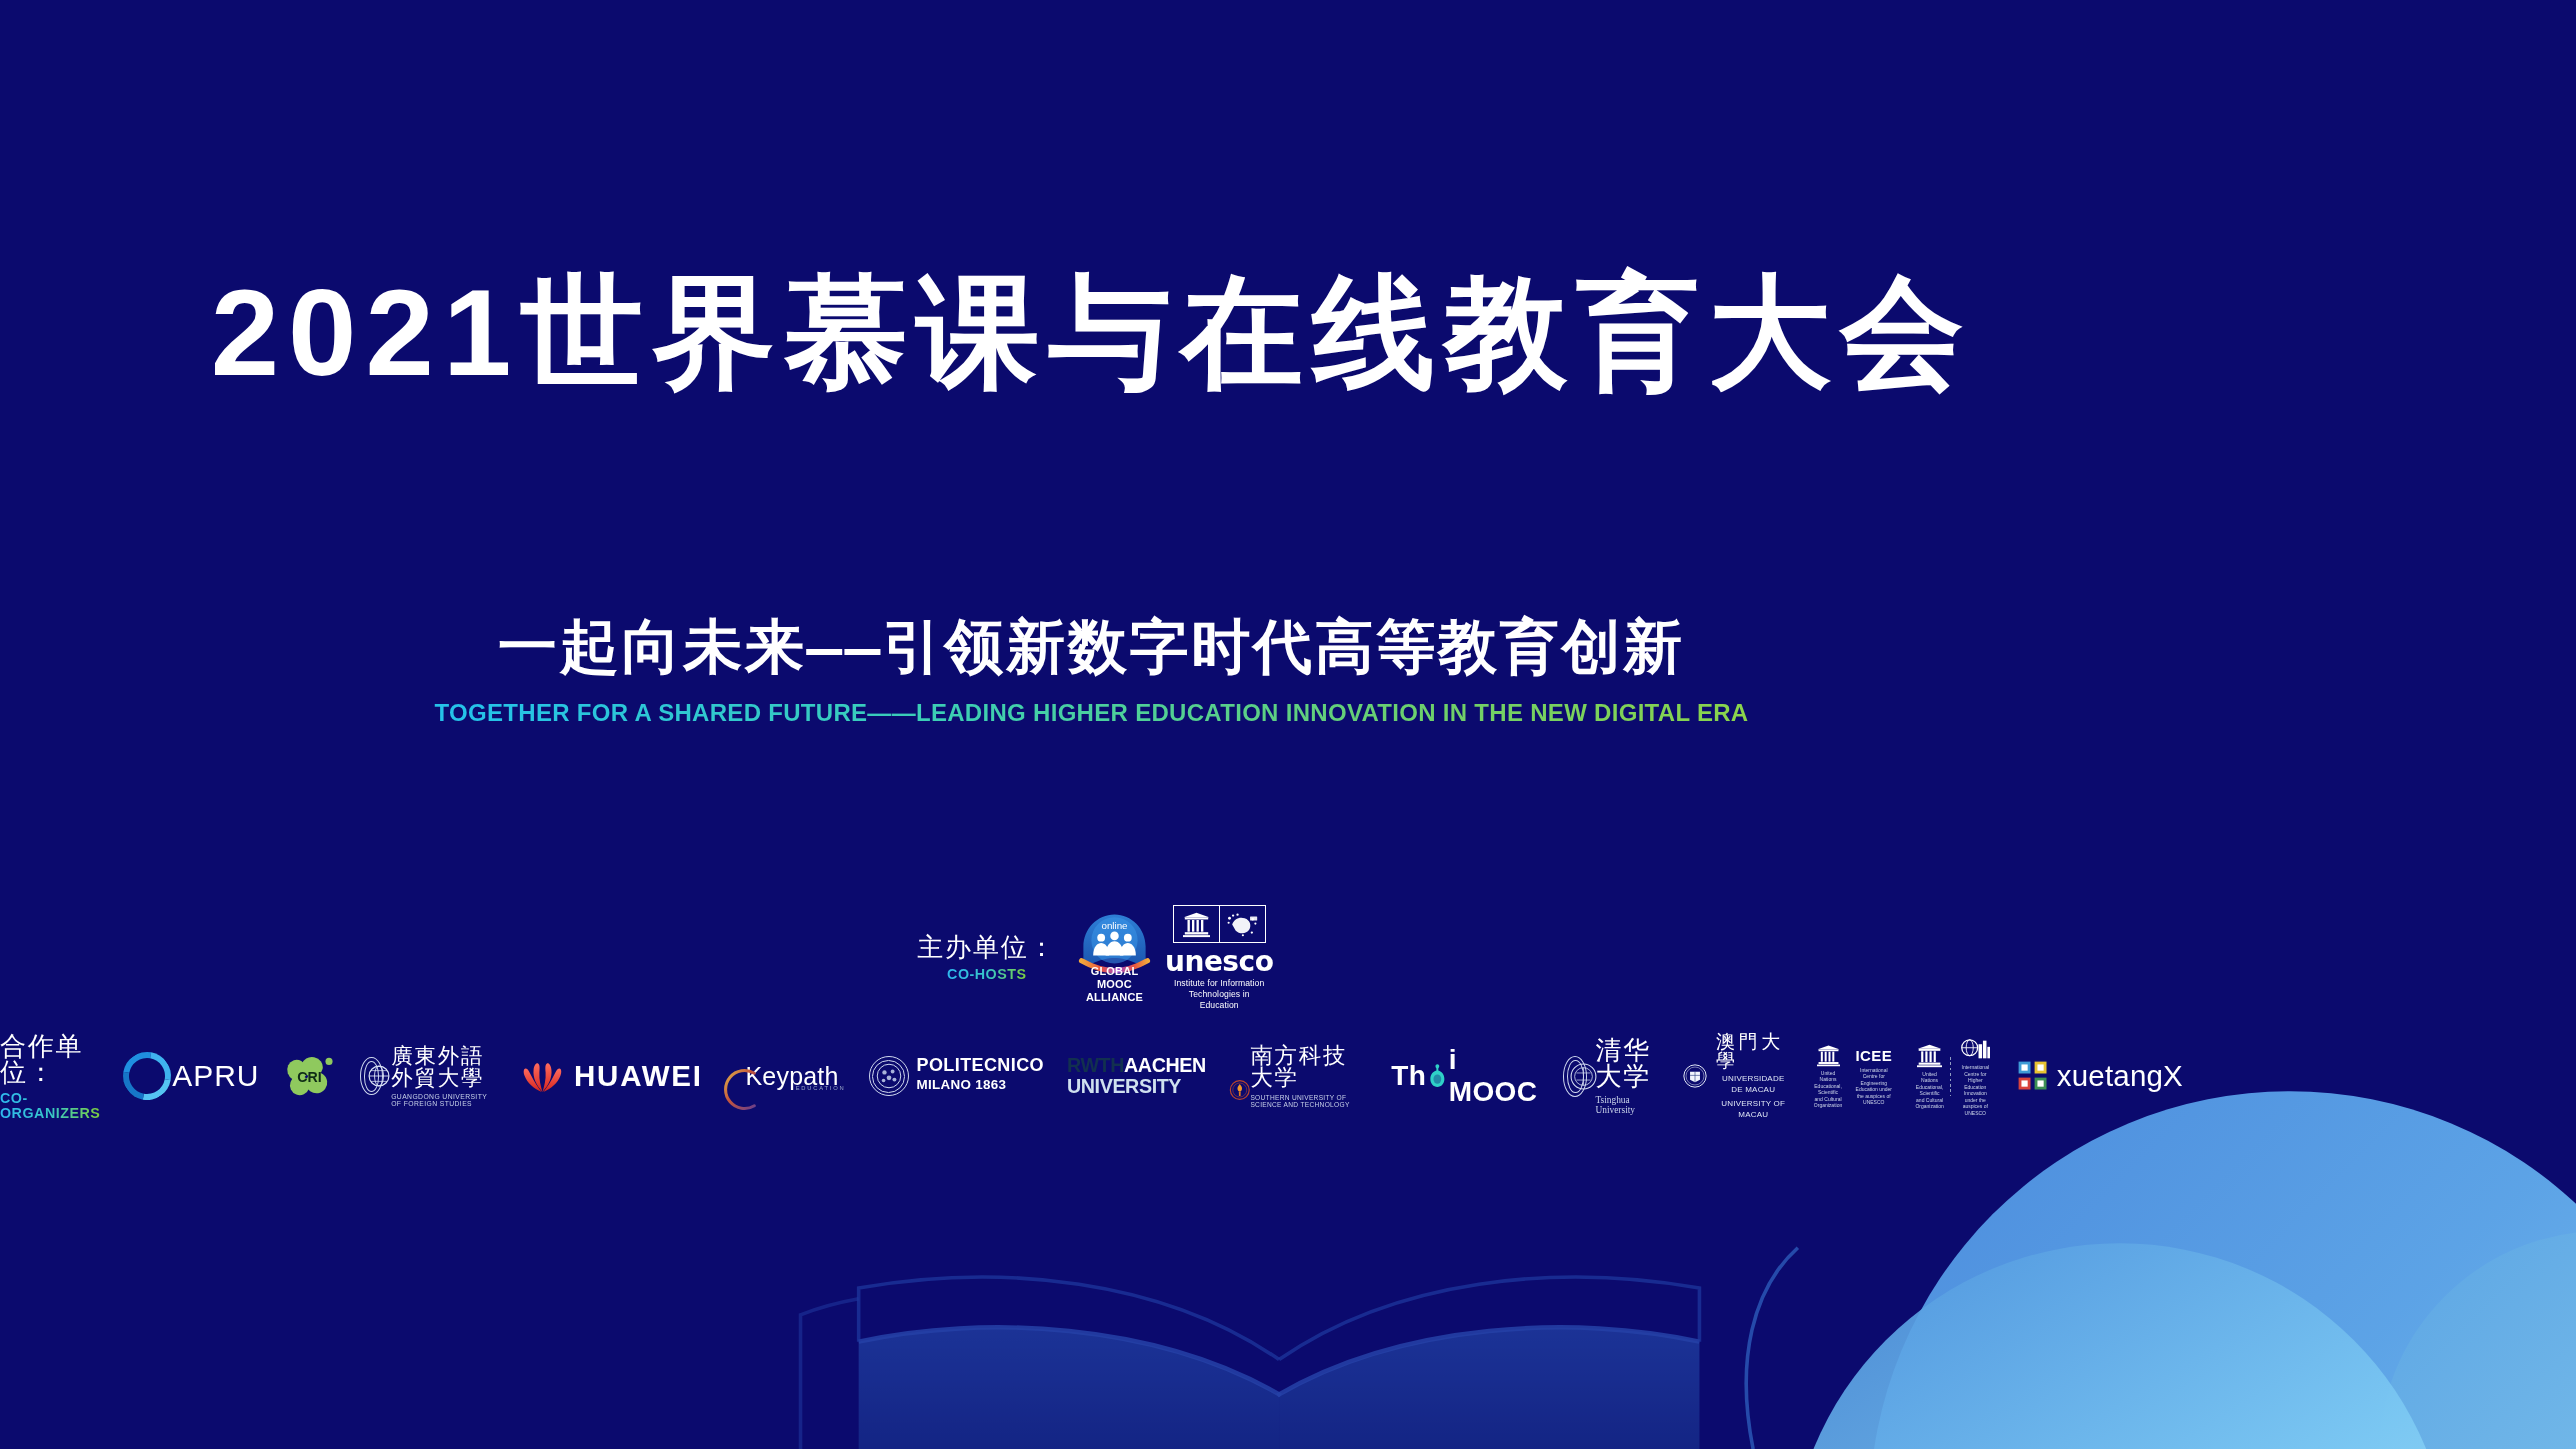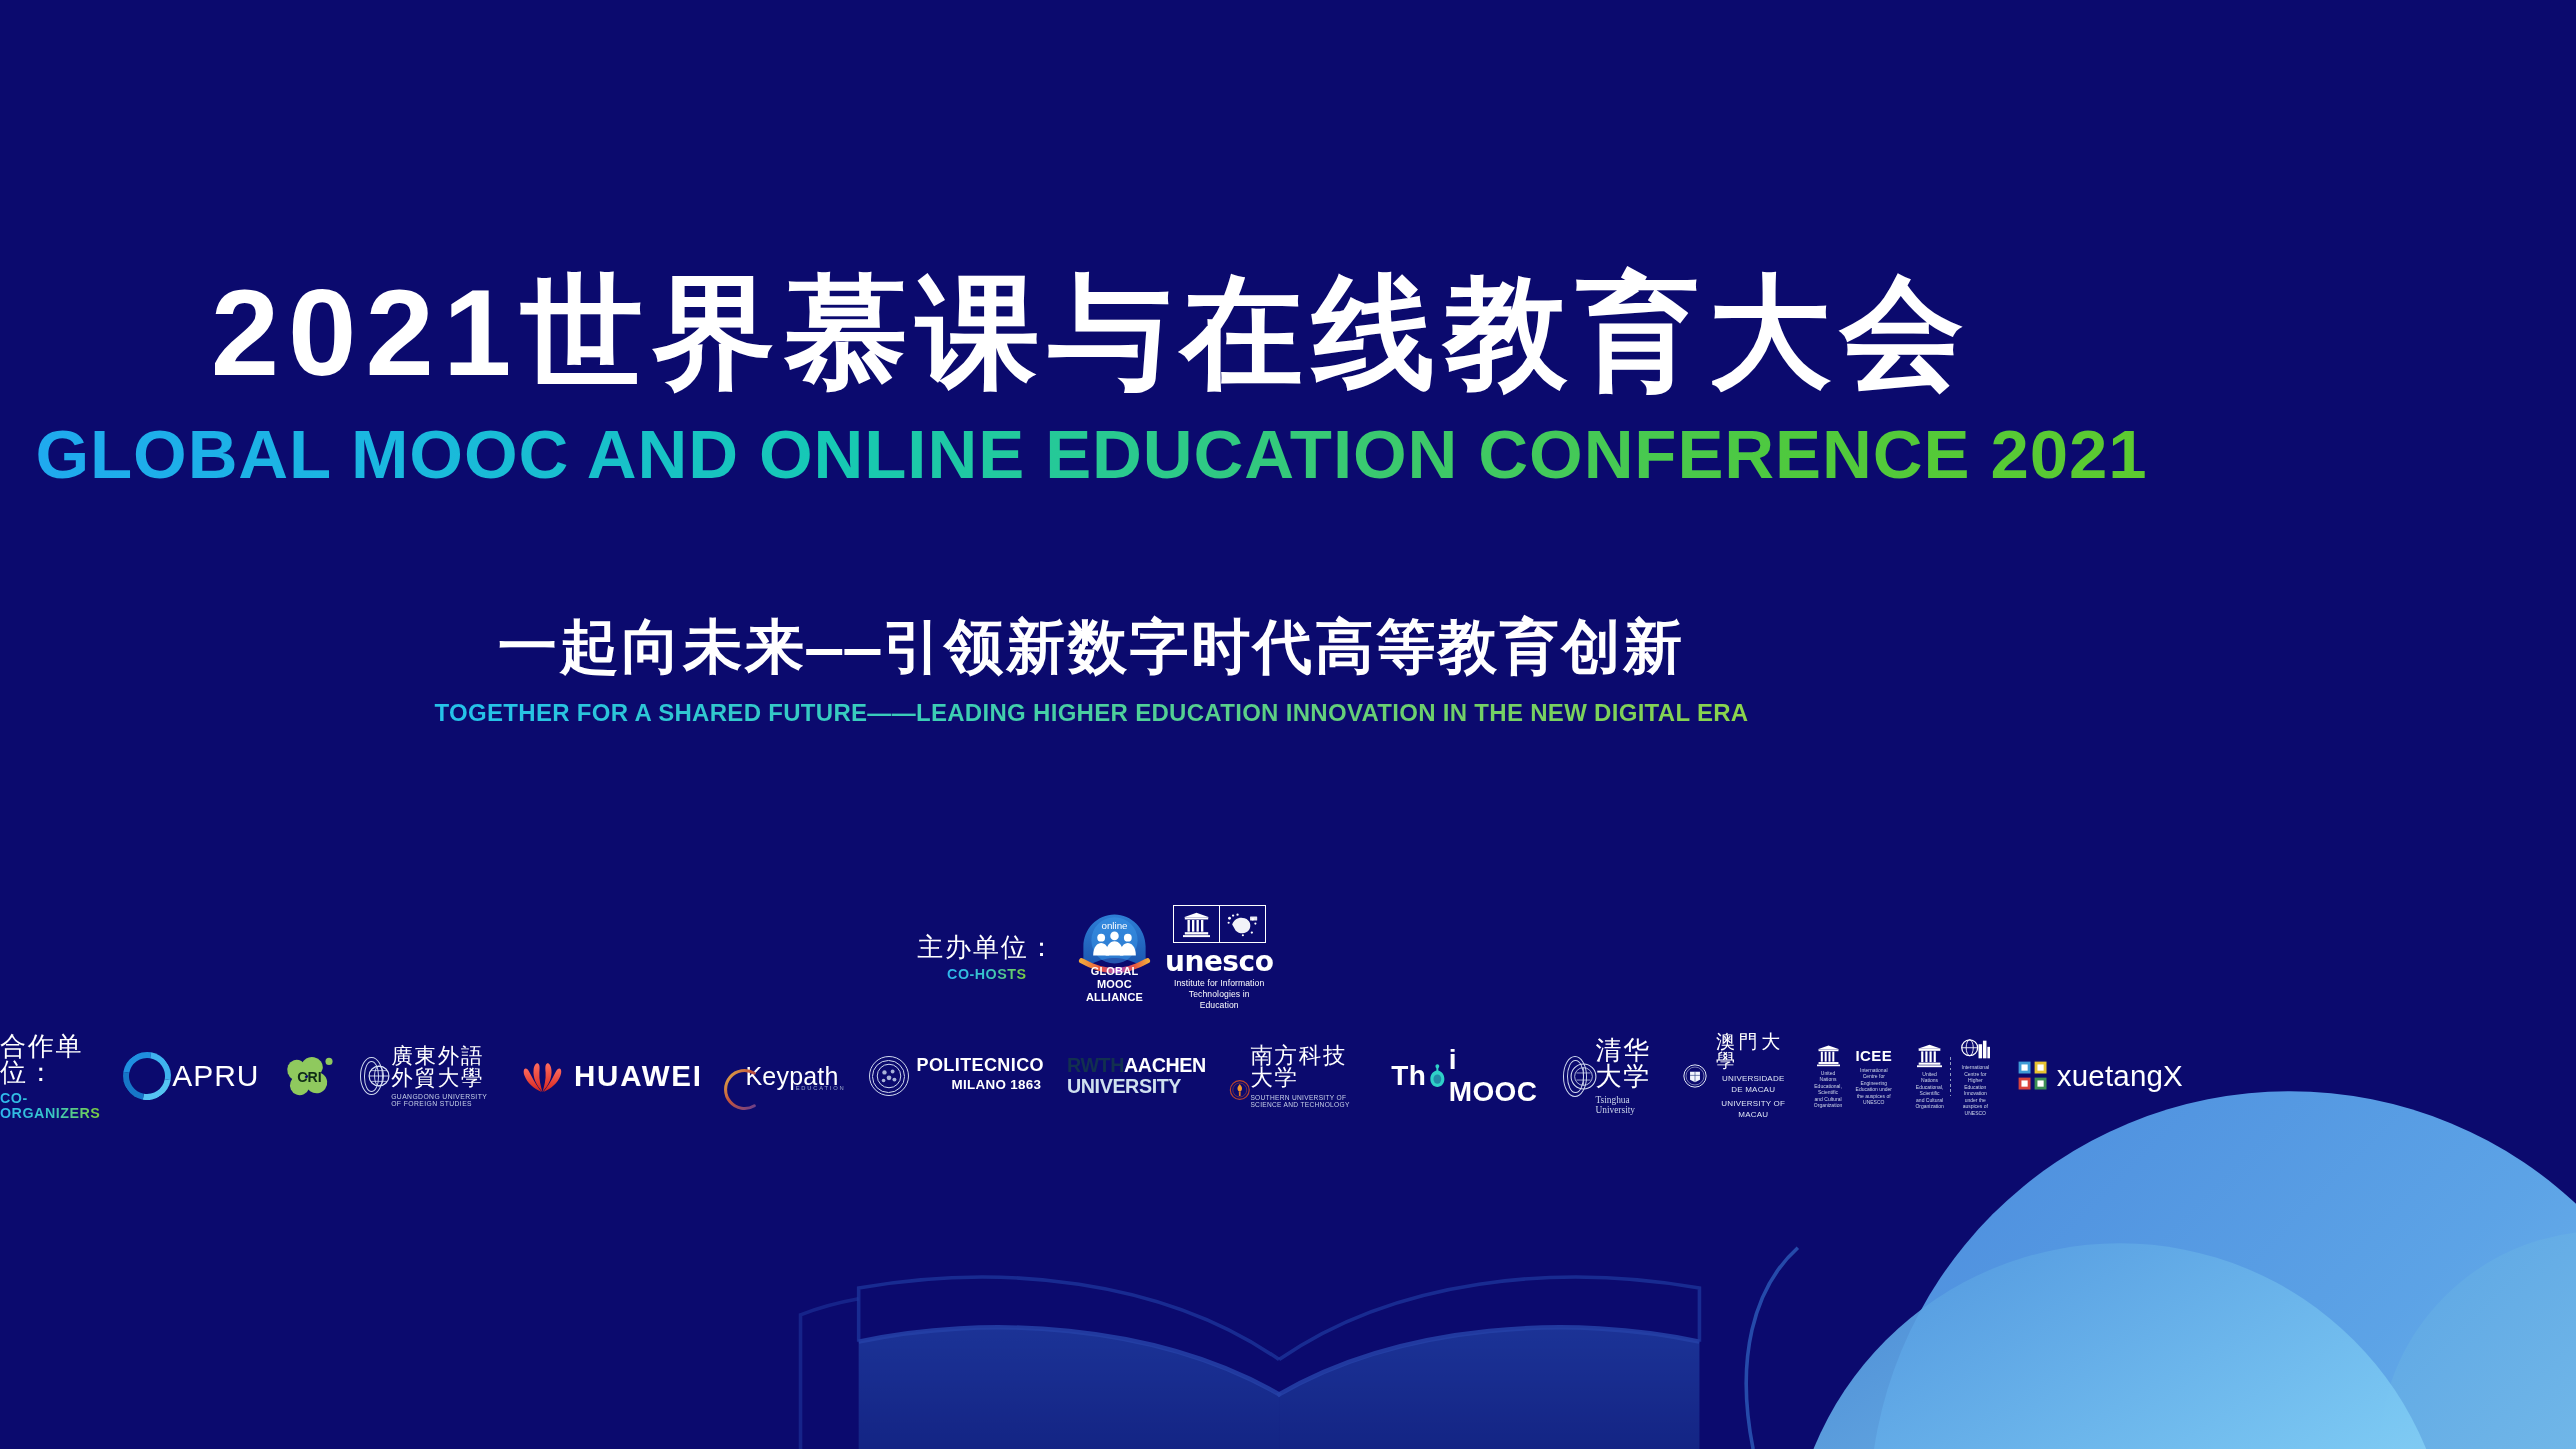--- a/index.html
+++ b/index.html
@@ -114,21 +114,21 @@
   .huawei{display:flex;align-items:center;gap:10.7px;}
   .huawei-word{color:#fff;font-size:29.5px;font-weight:700;letter-spacing:1.8px;}
 
   .keypath{display:flex;align-items:center;}
   .keypath-word{color:#fff;font-size:25px;font-weight:400;letter-spacing:0.2px;}
   .keypath-sub{color:#9aa8c8;font-size:5.8px;letter-spacing:1.8px;margin-left:-43px;margin-top:23px;}
 
   .polimi{display:flex;align-items:flex-start;gap:8px;}
   .polimi-txt{display:flex;flex-direction:column;line-height:1;}
   .polimi-1{color:#fff;font-size:18px;font-weight:700;letter-spacing:0.4px;}
-  .polimi-2{color:#fff;font-size:13.4px;font-weight:700;margin-top:3.6px;letter-spacing:0.3px;margin-left:35px;}
+  .polimi-2{color:#fff;font-size:13.4px;font-weight:700;margin-top:3.6px;letter-spacing:0.3px;}
 
   .rwth{display:flex;flex-direction:column;line-height:1;align-items:flex-start;}
   .rwth-1{font-size:19.7px;font-weight:700;letter-spacing:-0.4px;}
   .rwth-1 .dk{color:#12304f;}
   .rwth-1 .lt{color:#ffffff;}
   .rwth-2{color:#cfe0ef;font-size:19.7px;font-weight:700;letter-spacing:-0.4px;margin-top:0.9px;}
 
   .sustech{display:flex;align-items:flex-end;}
   .sustech-txt{display:flex;flex-direction:column;}
   .sustech-cn{color:#fff;font-size:22.4px;letter-spacing:1.8px;line-height:1;}
@@ -208,21 +208,20 @@
 
       <path d="M1960 1620 C1940 1520 1960 1440 2010 1395" stroke="#2a56b5" stroke-width="4" fill="none" opacity="0.85"></path>
     </g>
   </svg>
 </div>
 
 <div id="content">
 
   <div id="title-block">
     <div id="title-cn">2021世界慕课与在线教育大会</div>
-    <div id="title-en">GLOBAL MOOC AND ONLINE EDUCATION CONFERENCE 2021</div>
   </div>
 
   <div id="theme-block">
     <div id="theme-cn">一起向未来——引领新数字时代高等教育创新</div>
     <div id="theme-en">TOGETHER FOR A SHARED FUTURE——LEADING HIGHER EDUCATION INNOVATION IN THE NEW DIGITAL ERA</div>
   </div>
 
   <div id="cohosts-row">
 
     <div class="sec-label">

